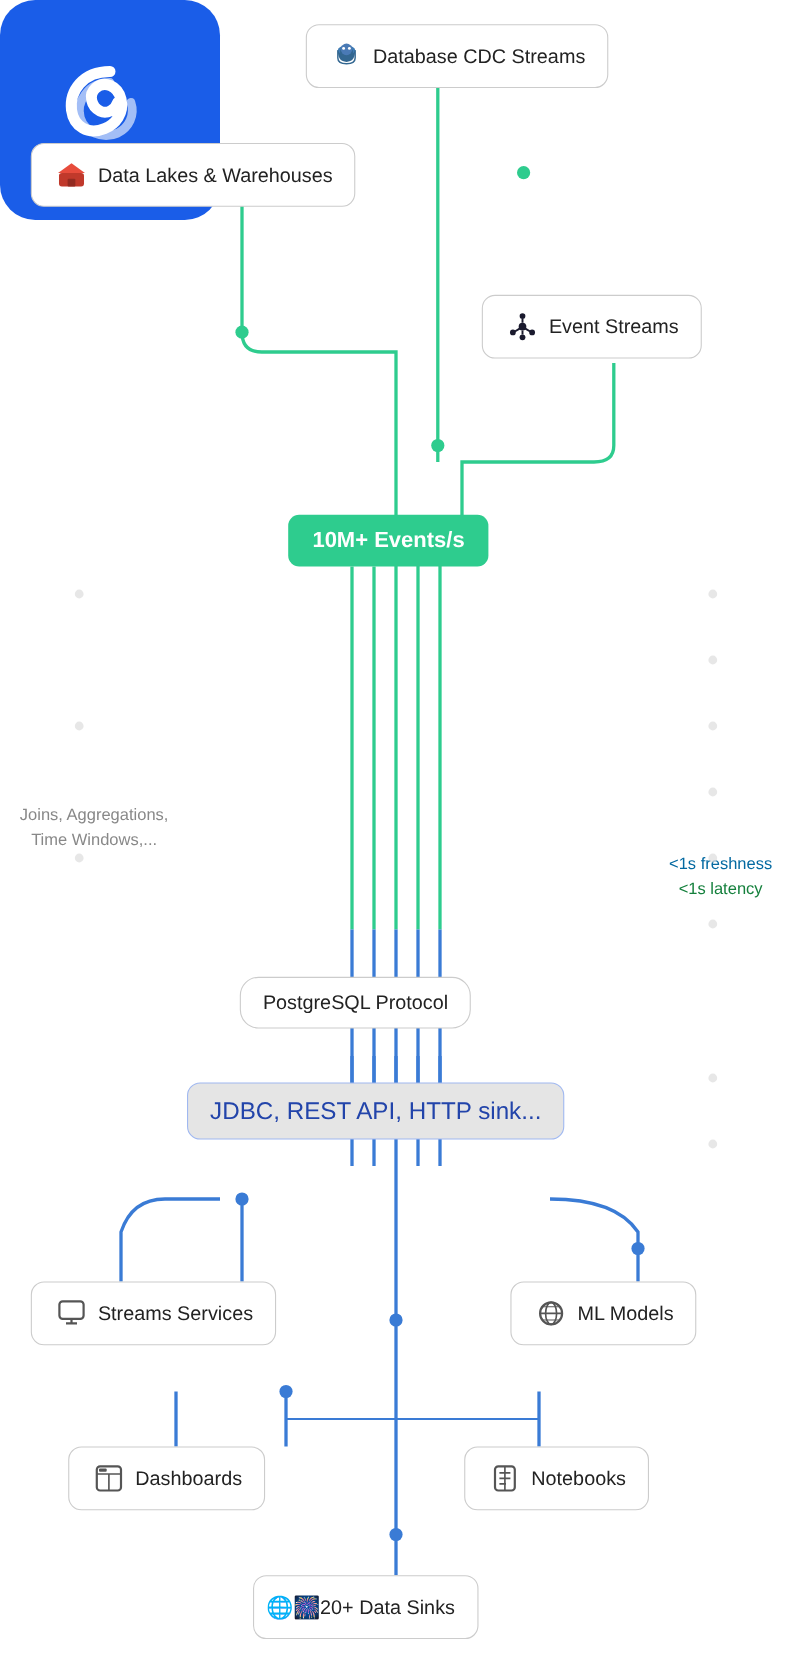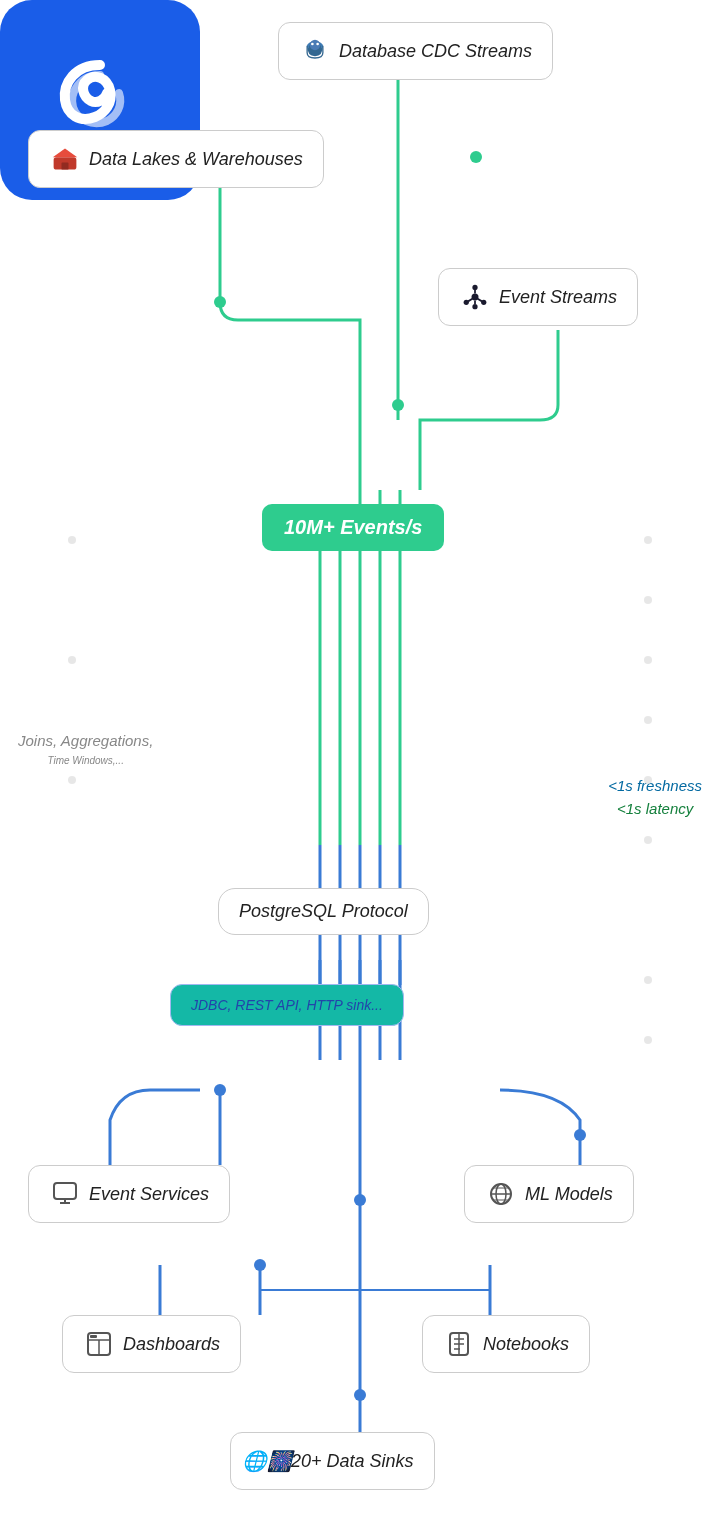--- a/index.html
+++ b/index.html
@@ -8,21 +8,20 @@
       width: 720px;
       min-height: 1524px;
       font-family: -apple-system, BlinkMacSystemFont, 'Segoe UI', sans-serif;
       position: relative;
       overflow-x: hidden;
     }
     .diagram-container {
       position: relative;
       width: 720px;
       height: 1524px;
-      font-style: italic;
     }
     svg.connections {
       position: absolute;
       top: 0; left: 0;
       width: 720px;
       height: 1524px;
       pointer-events: none;
       z-index: 1;
     }
     .node {
@@ -71,21 +70,20 @@
     .node-throughput {
       top: 468px;
       left: 262px;
       background: #2ecc8e;
       color: #fff;
       border: none;
       border-radius: 10px;
       padding: 12px 22px;
       font-size: 20px;
       font-weight: 600;
-      margin-top: 36px;
     }
     
     .node-stream {
       top: 572px;
       left: 100px;
     }
     
     .node-logo {
       top: 640px;
       left: 258px;
@@ -120,24 +118,24 @@
     
     .node-pg {
       top: 888px;
       left: 218px;
       border-radius: 17px;
     }
     
     .node-jdbc {
       top: 984px;
       left: 170px;
-      background: #14b8a6;
+      background: #e5e5e5;
       border: 1.5px solid #a0b8f0;
       color: #2244aa;
-      font-size: 14px;
+      font-size: 22px;
     }
     
     .node-online {
       top: 1165px;
       left: 28px;
     }
     
     .node-ml {
       top: 1165px;
       left: 448px;
@@ -298,21 +296,21 @@
   <div class="node-logo">
     <svg width="110" height="110" viewBox="0 0 110 110" fill="none">
 
       <path d="M55 20 C30 20 18 38 20 55 C22 70 35 78 50 72 C60 68 68 58 65 45 C62 33 50 28 42 35 C35 41 38 52 46 56 C52 59 60 55 62 48" stroke="white" stroke-width="10" stroke-linecap="round" fill="none"></path>
       <path d="M55 30 C35 30 24 48 28 62 C32 75 48 82 62 76 C72 71 78 60 74 48" stroke="white" stroke-width="8" stroke-linecap="round" fill="none" opacity="0.6"></path>
     </svg>
   </div>
 
   <div class="node-joins" style="position:absolute;">
     <span style="display:block; font-size:15px; color:#888;text-align:right;">Joins, Aggregations,</span>
-    <span style="display:block; font-size:10px; color:#888;">Time Windows,...</span>
+    <span style="display:block; font-size:15px; color:#888;">Time Windows,...</span>
   </div>
 
   <div class="node-freshness" style="position:absolute;">
     <span style="display:block; font-size:15px; color:#0369a1;margin-top:45px;">&lt;1s freshness</span>
     <span style="display:block; font-size:15px; color:#15803d;">&lt;1s latency</span>
   </div>
 
   <div class="node node-pill node-pg">
     <span>PostgreSQL Protocol</span>
   </div>
@@ -322,21 +320,21 @@
   </div>
 
   <div class="node node-pill node-online">
     <span class="node-icon">
       <svg width="26" height="26" viewBox="0 0 26 26">
         <rect x="2" y="2" width="22" height="16" rx="3" stroke="#555" stroke-width="2" fill="none"></rect>
         <line x1="13" y1="18" x2="13" y2="22" stroke="#555" stroke-width="2"></line>
         <line x1="8" y1="22" x2="18" y2="22" stroke="#555" stroke-width="2"></line>
       </svg>
     </span>
-    <span>Event Services</span>
+    <span>Streams Services</span>
   </div>
 
   <div class="node node-pill node-ml">
     <span class="node-icon">
       <svg width="26" height="26" viewBox="0 0 26 26">
         <circle cx="13" cy="13" r="10" stroke="#555" stroke-width="2" fill="none"></circle>
         <ellipse cx="13" cy="13" rx="5" ry="10" stroke="#555" stroke-width="1.5" fill="none"></ellipse>
         <line x1="3" y1="13" x2="23" y2="13" stroke="#555" stroke-width="1.5"></line>
         <line x1="5" y1="7" x2="21" y2="7" stroke="#555" stroke-width="1"></line>
         <line x1="5" y1="19" x2="21" y2="19" stroke="#555" stroke-width="1"></line>

